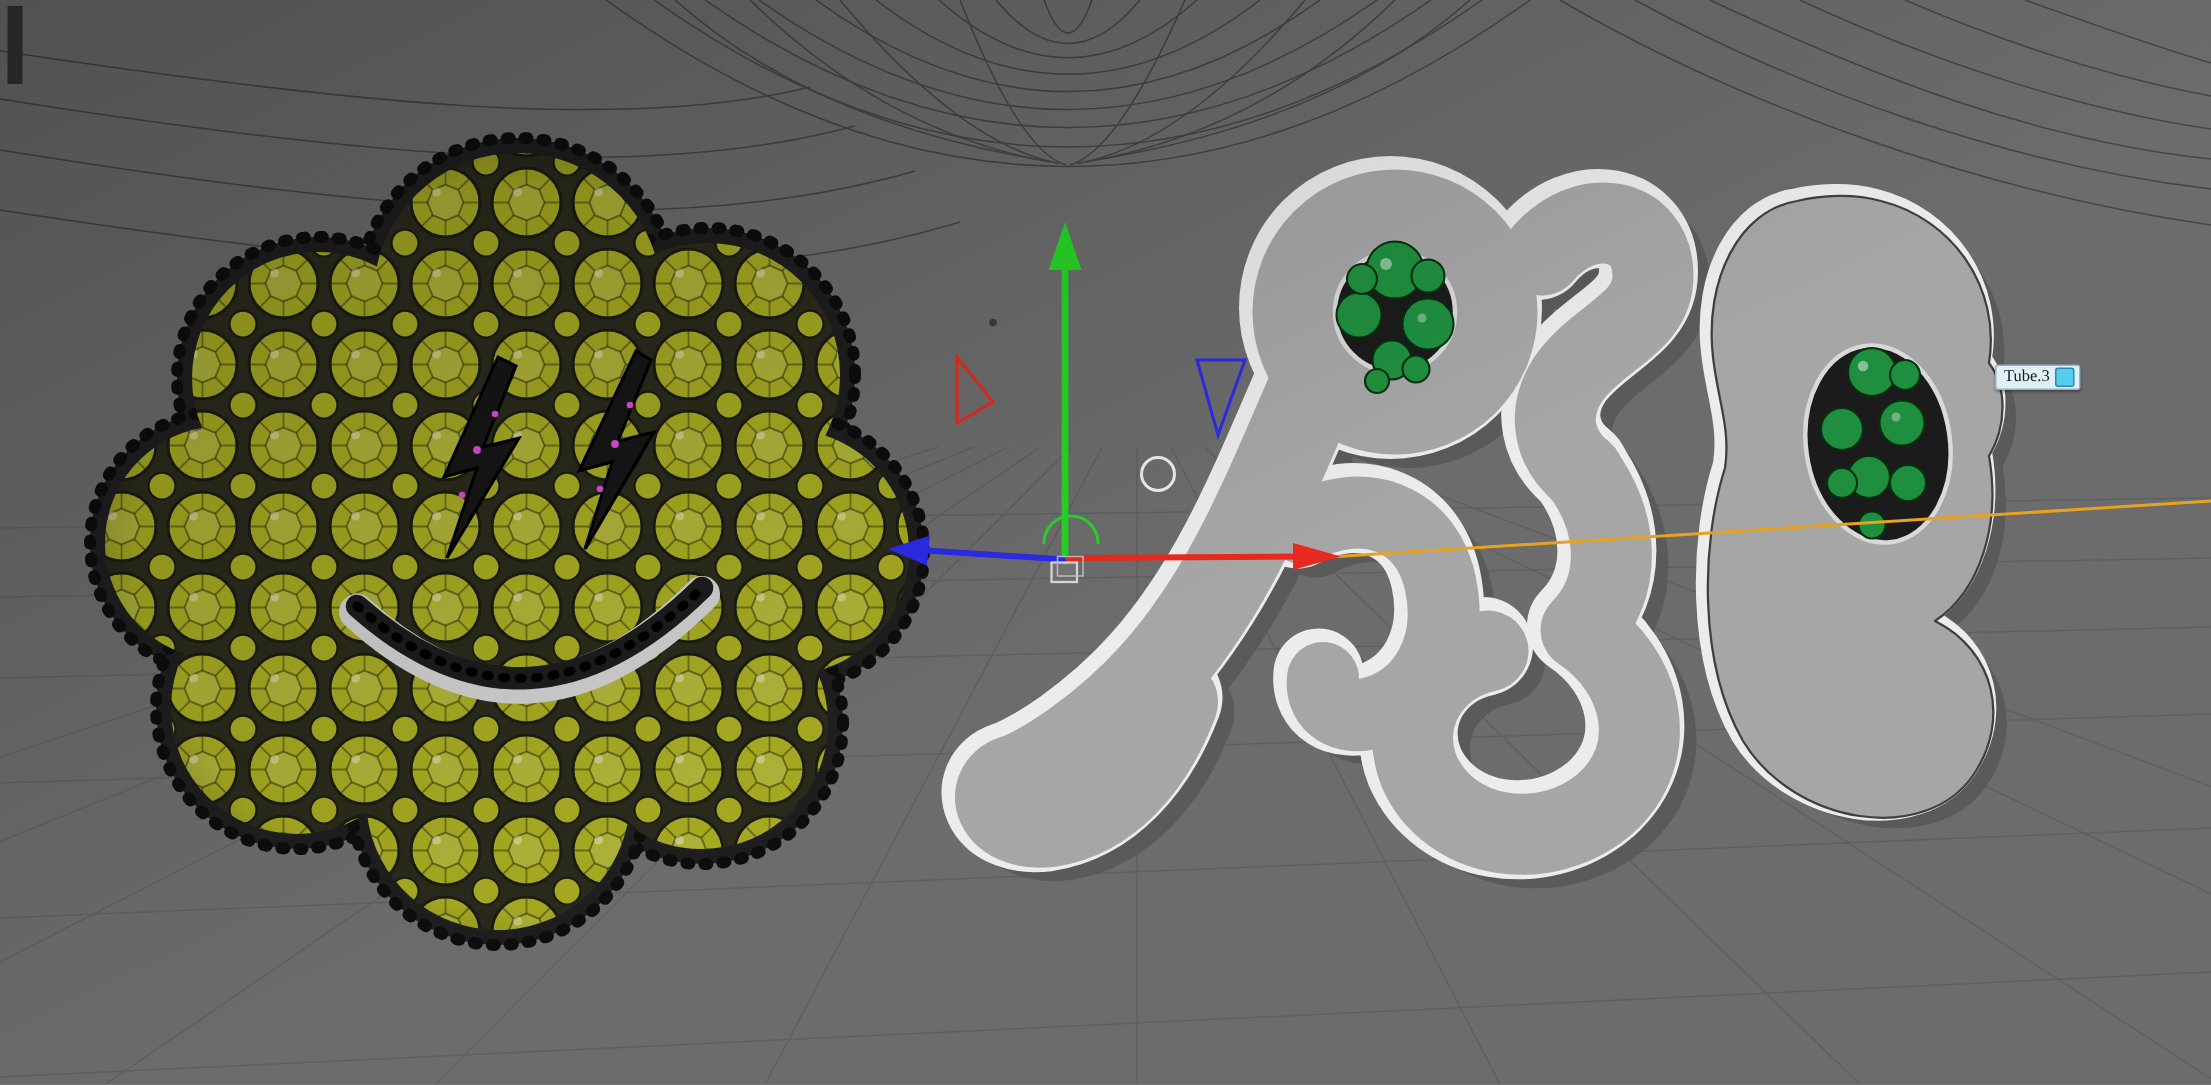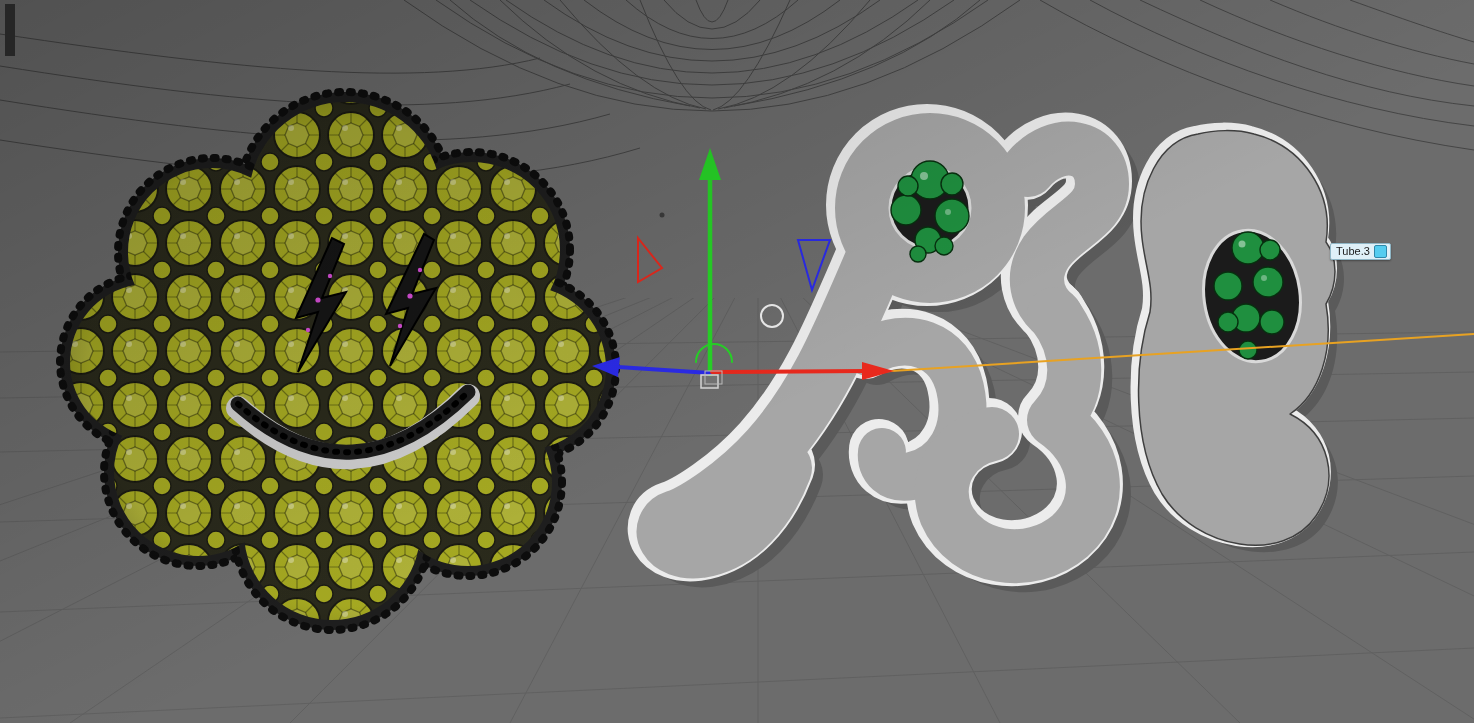--- a/index.html
+++ b/index.html
@@ -1,21 +1,21 @@
 <!DOCTYPE html>
 <html><head>
 <meta charset="utf-8">
 <style>
   html,body{margin:0;padding:0;background:#444;}
   .viewport{
     position:relative;
     width:1474px;height:723px;
     overflow:hidden;
     background:#ffffff;
-    font-family:Liberation Sans, sans-serif;
+    font-family:Liberation Serif, serif;
   }
   .viewport svg{position:absolute;left:0;top:0;}
   .obj-label{
     position:absolute;left:1330px;top:243px;
     display:flex;align-items:center;gap:4px;
     background:#dff0f8;border:1px solid #8fb6c6;
     padding:1px 3px 1px 5px;border-radius:2px;
     font-size:11px;line-height:13px;color:#1c1c1c;
     box-shadow:0 1px 2px rgba(0,0,0,.35);
     cursor:default;white-space:nowrap;

